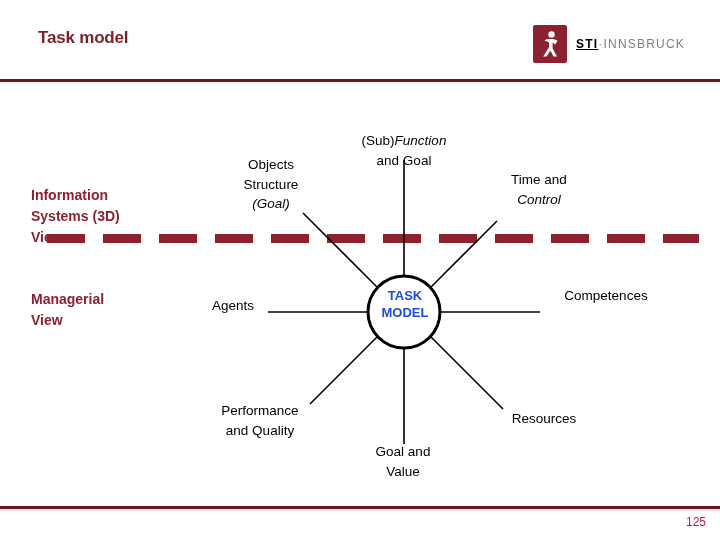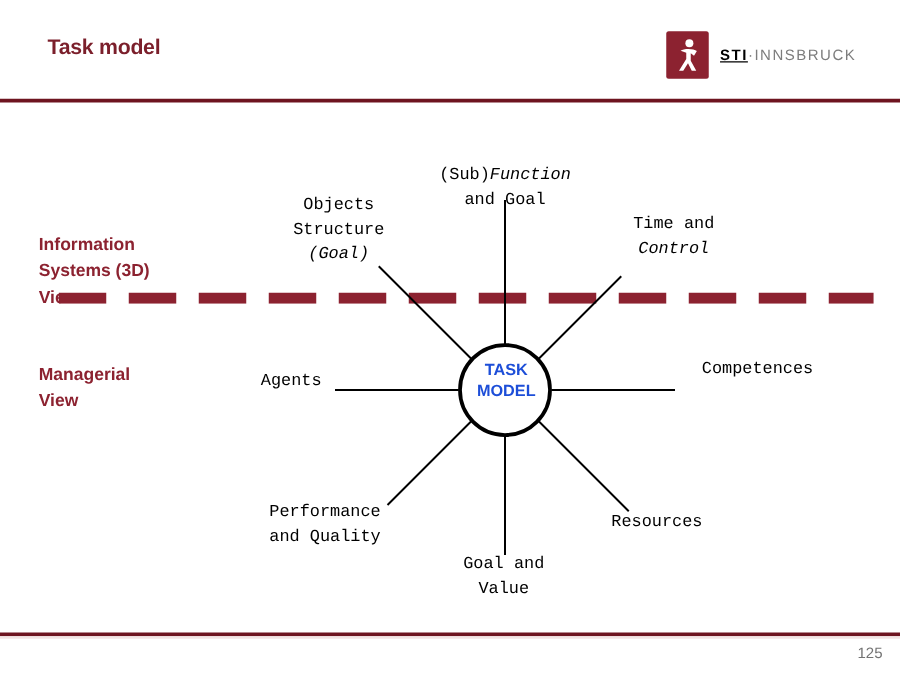--- a/index.html
+++ b/index.html
@@ -78,21 +78,21 @@
     top: 509px;
     width: 720px;
     height: 2px;
     background: #f3e3e4;
   }
   #page-number {
     position: absolute;
     right: 14px;
     top: 515px;
     font-size: 12px;
-    color: #737373;
+    color: #be185d;
   }
 
   
   .view-label {
     position: absolute;
     font-size: 14px;
     font-weight: bold;
     color: #8c2230;
     line-height: 21px;
     white-space: pre-line;
@@ -119,32 +119,31 @@
     height: 425px;
   }
 
   
   .node-label {
     position: absolute;
     font-size: 13.5px;
     line-height: 19.5px;
     color: #000000;
     white-space: nowrap;
-    font-family: Liberation Mono, monospace;
   }
   .node-label .it { font-style: italic; }
   .ctr { text-align: center; }
 
   #label-objects   { left: 227px; top: 155px; width: 88px; }
   #label-function  { left: 345px; top: 131px; width: 118px; }
   #label-time      { left: 483px; top: 170px; width: 112px; }
   #label-agents    { left: 203px; top: 296px; width: 60px; }
   #label-knowledge { left: 532px; top: 286px; width: 148px; }
   #label-perf      { left: 195px; top: 401px; width: 130px; }
-  #label-resources { left: 470px; top: 409px; width: 92px; text-align: right; }
+  #label-resources { left: 498px; top: 409px; width: 92px; }
   #label-goal      { left: 355px; top: 442px; width: 96px; }
 
   
   #hub-text {
     position: absolute;
     left: 369px;
     top: 287px;
     width: 72px;
     text-align: center;
     font-size: 13px;

